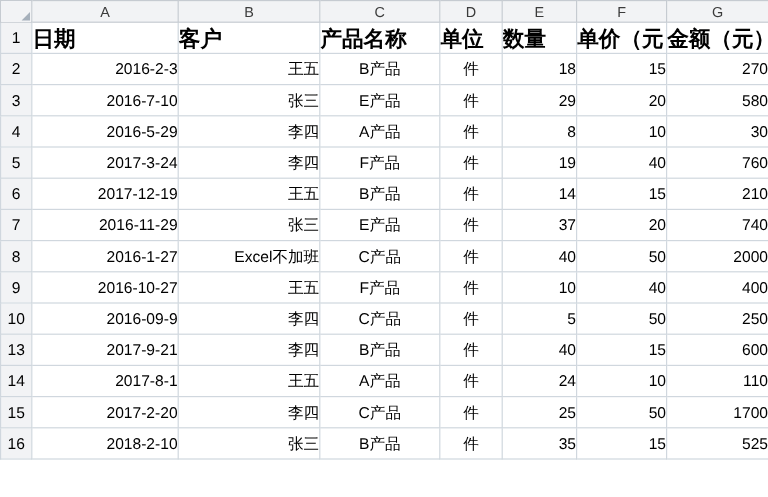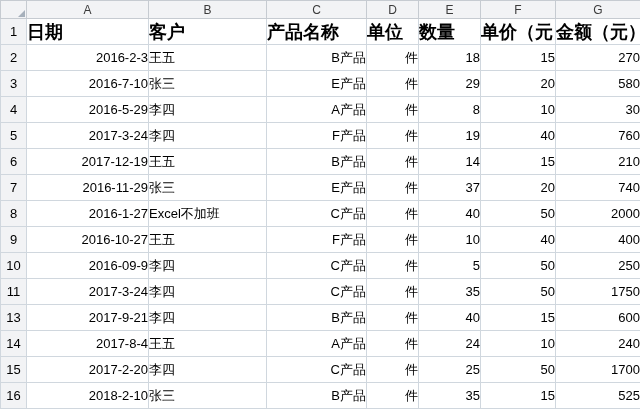--- a/index.html
+++ b/index.html
@@ -57,22 +57,22 @@
   td.rowhdr {
     background: #f2f3f5;
     border: 1px solid #c6cbd1;
     color: #3b3b3b;
     font-size: 12px;
     text-align: center;
     width: 26px;
   }
   
   td.cell { padding: 0 6px; }
-  td.c-left { text-align: right; }
-  td.c-center { text-align: left; margin-left: 12px; }
+  td.c-left { text-align: center; }
+  td.c-center { text-align: right; margin-left: 12px; }
   td.c-right { text-align: right; margin-left: 48px; }
   
   tr.datahdr td.cell {
     text-align: left;
     font-weight: bold;
     font-size: 18px;
   }
   .highlight {
     color: #1f6fcf;
     font-weight: bold;
@@ -209,48 +209,38 @@
           <td class="rowhdr">10</td>
           <td class="cell c-right">2016-09-9</td>
           <td class="cell c-center">李四</td>
           <td class="cell c-left">C产品</td>
           <td class="cell c-left">件</td>
           <td class="cell c-right">5</td>
           <td class="cell c-right">50</td>
           <td class="cell c-right">250</td>
         </tr>
         <tr>
-          <td class="rowhdr">11</td>
-          <td class="cell c-right">2017-3-24</td>
-          <td class="cell c-center">李四</td>
-          <td class="cell c-left">C产品</td>
-          <td class="cell c-left">件</td>
-          <td class="cell c-right">35</td>
-          <td class="cell c-right">50</td>
-          <td class="cell c-right">1750</td>
-        </tr>
-        <tr>
           <td class="rowhdr">13</td>
           <td class="cell c-right">2017-9-21</td>
           <td class="cell c-center">李四</td>
           <td class="cell c-left">B产品</td>
           <td class="cell c-left">件</td>
           <td class="cell c-right">40</td>
           <td class="cell c-right">15</td>
           <td class="cell c-right">600</td>
         </tr>
         <tr>
           <td class="rowhdr">14</td>
-          <td class="cell c-right">2017-8-4</td>
+          <td class="cell c-right">2017-8-1</td>
           <td class="cell c-center">王五</td>
           <td class="cell c-left">A产品</td>
           <td class="cell c-left">件</td>
           <td class="cell c-right">24</td>
           <td class="cell c-right">10</td>
-          <td class="cell c-right">240</td>
+          <td class="cell c-right">110</td>
         </tr>
         <tr>
           <td class="rowhdr">15</td>
           <td class="cell c-right">2017-2-20</td>
           <td class="cell c-center">李四</td>
           <td class="cell c-left">C产品</td>
           <td class="cell c-left">件</td>
           <td class="cell c-right">25</td>
           <td class="cell c-right">50</td>
           <td class="cell c-right">1700</td>

